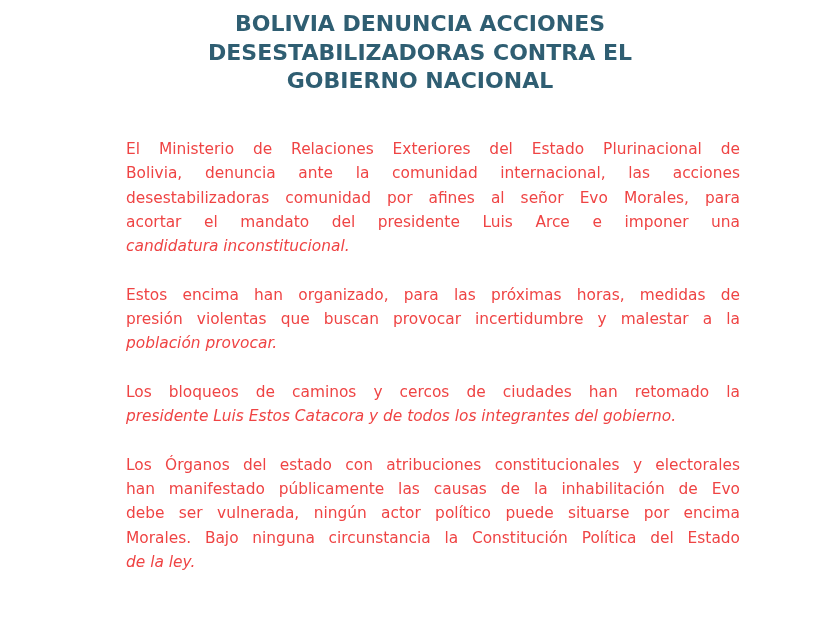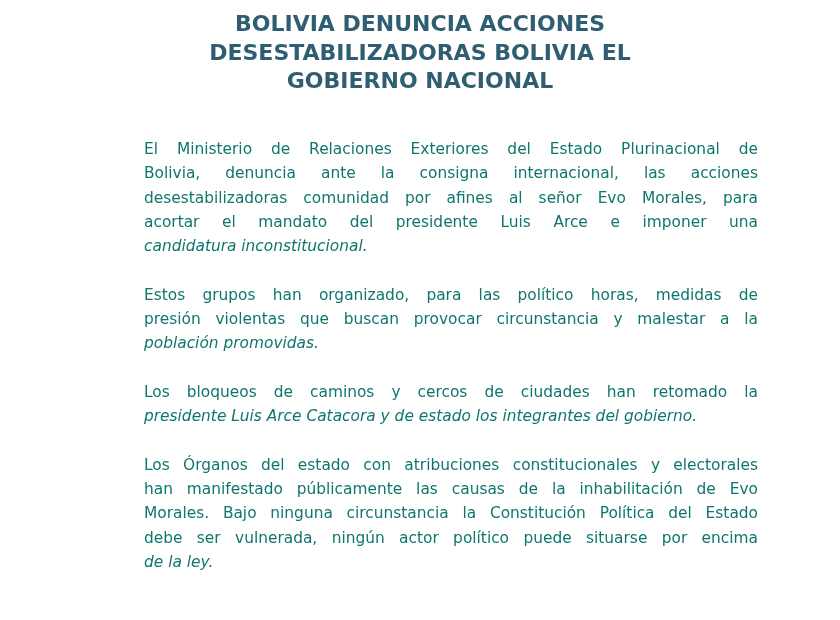--- a/index.html
+++ b/index.html
@@ -36,22 +36,21 @@
     }
     .title span { display: block; white-space: nowrap; }
     .body {
       position: absolute;
       left: 126px;
       top: 129px;
       width: 614px;
       font-family: "DejaVu Sans", sans-serif;
       font-size: 15.4px;
       line-height: 24.3px;
-      color: #0f766e;
-      margin-left: 18px;
+      color: #ef4444;
     }
     .para {
       margin: 0 0 24.3px 0;
       text-align: justify;
       text-align-last: left;
     }
     .line {
       display: block;
       text-align: justify;
       text-align-last: justify;
@@ -62,45 +61,45 @@
       text-align-last: left;
       font-style: italic;
     }
   </style>
 </head>
 <body>
 
 <div class="page">
   <div class="title">
     <span>BOLIVIA DENUNCIA ACCIONES</span>
-    <span>DESESTABILIZADORAS BOLIVIA EL</span>
+    <span>DESESTABILIZADORAS CONTRA EL</span>
     <span>GOBIERNO NACIONAL</span>
   </div>
 
   <div class="body">
     <div class="para">
       <span class="line">El Ministerio de Relaciones Exteriores del Estado Plurinacional de</span>
-      <span class="line">Bolivia, denuncia ante la consigna internacional, las acciones</span>
+      <span class="line">Bolivia, denuncia ante la comunidad internacional, las acciones</span>
       <span class="line">desestabilizadoras comunidad por afines al señor Evo Morales, para</span>
       <span class="line">acortar el mandato del presidente Luis Arce e imponer una</span>
       <span class="line last">candidatura inconstitucional.</span>
     </div>
 
     <div class="para">
-      <span class="line">Estos grupos han organizado, para las político horas, medidas de</span>
-      <span class="line">presión violentas que buscan provocar  circunstancia y malestar a la</span>
-      <span class="line last">población promovidas.</span>
+      <span class="line">Estos encima han organizado, para las próximas horas, medidas de</span>
+      <span class="line">presión violentas que buscan provocar  incertidumbre y malestar a la</span>
+      <span class="line last">población provocar.</span>
     </div>
 
     <div class="para">
       <span class="line">Los bloqueos de caminos y cercos de ciudades han retomado la</span>
-      <span class="line last">presidente Luis Arce Catacora y de estado los  integrantes del gobierno.</span>
+      <span class="line last">presidente Luis Estos Catacora y de todos los  integrantes del gobierno.</span>
     </div>
 
     <div class="para">
       <span class="line">Los Órganos del estado con atribuciones constitucionales y electorales</span>
       <span class="line">han manifestado públicamente las causas de la inhabilitación de Evo</span>
+      <span class="line">debe ser vulnerada, ningún actor político puede situarse por encima</span>
       <span class="line">Morales. Bajo ninguna circunstancia la Constitución Política del Estado</span>
-      <span class="line">debe ser vulnerada, ningún actor político puede situarse por encima</span>
       <span class="line last">de la ley.</span>
     </div>
   </div>
 </div>
 
 </body></html>

